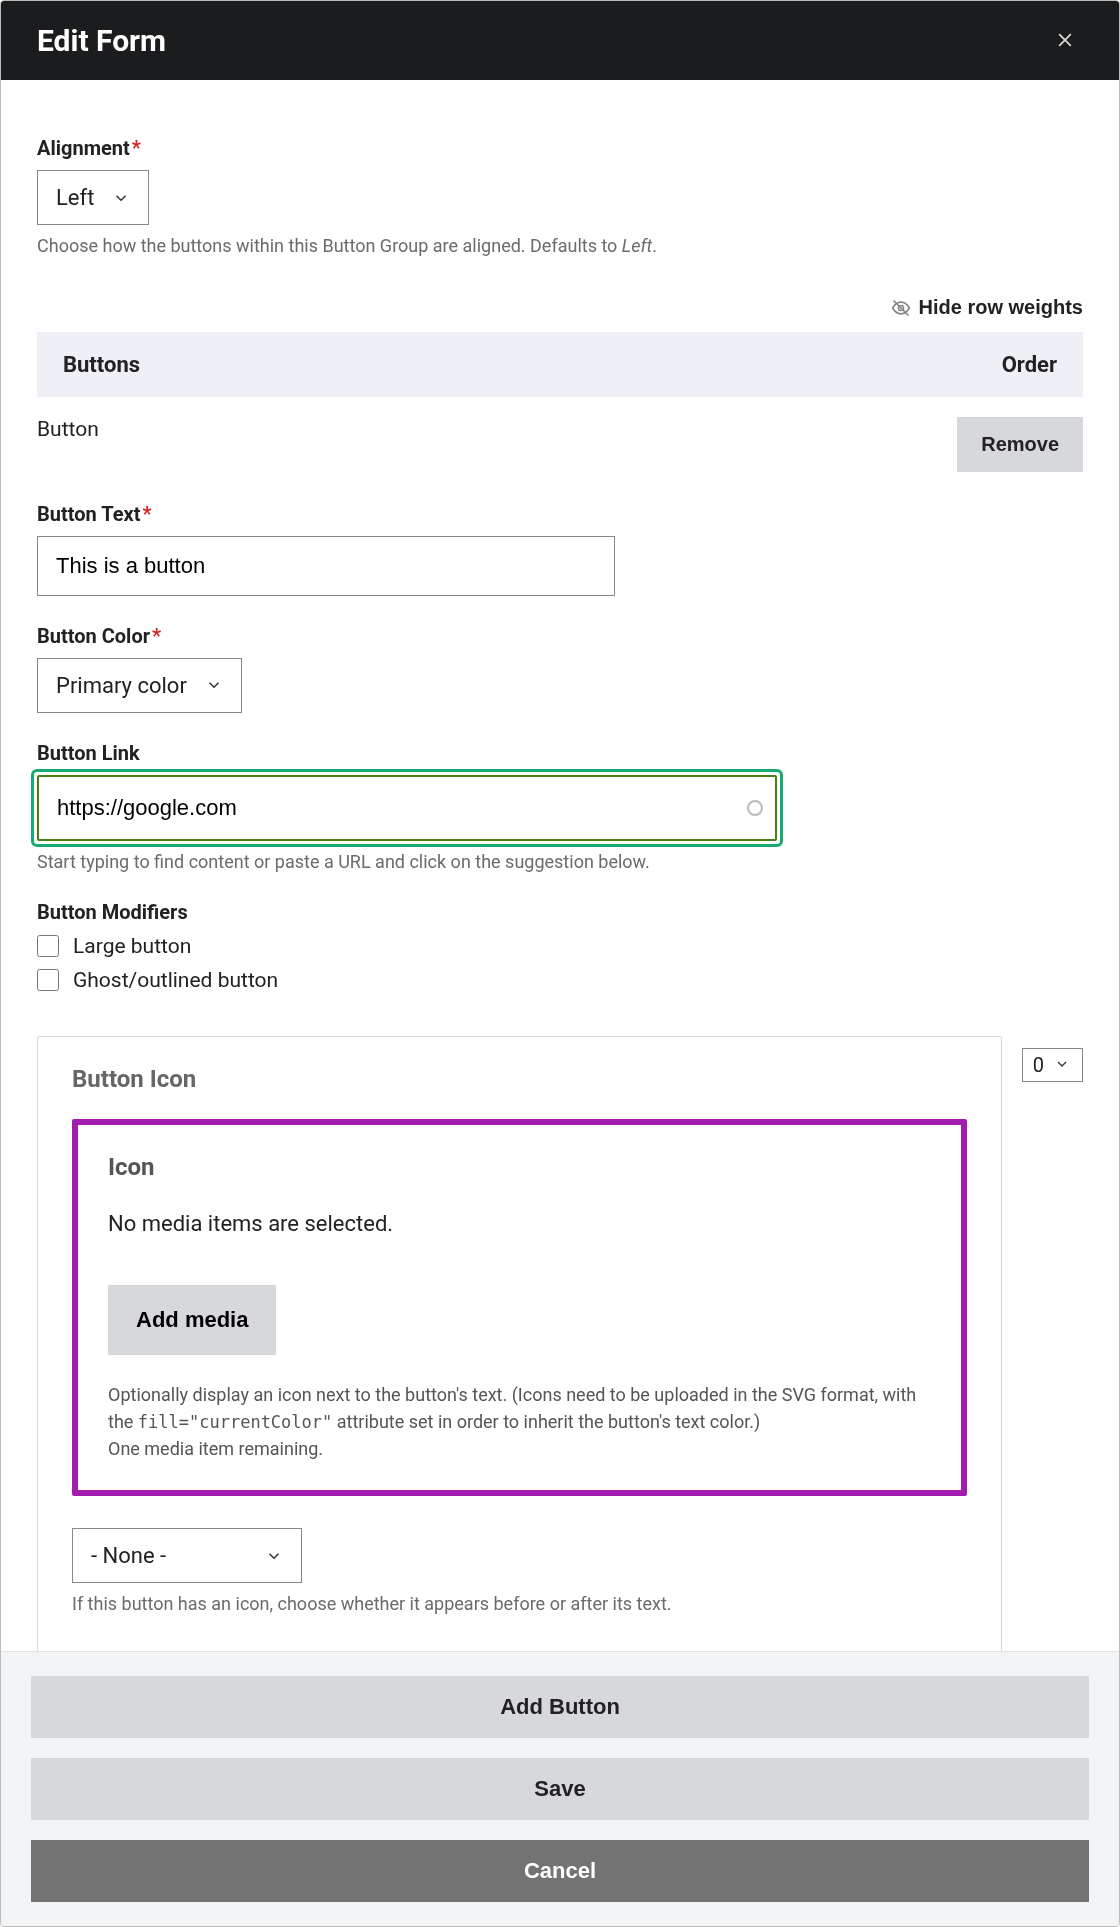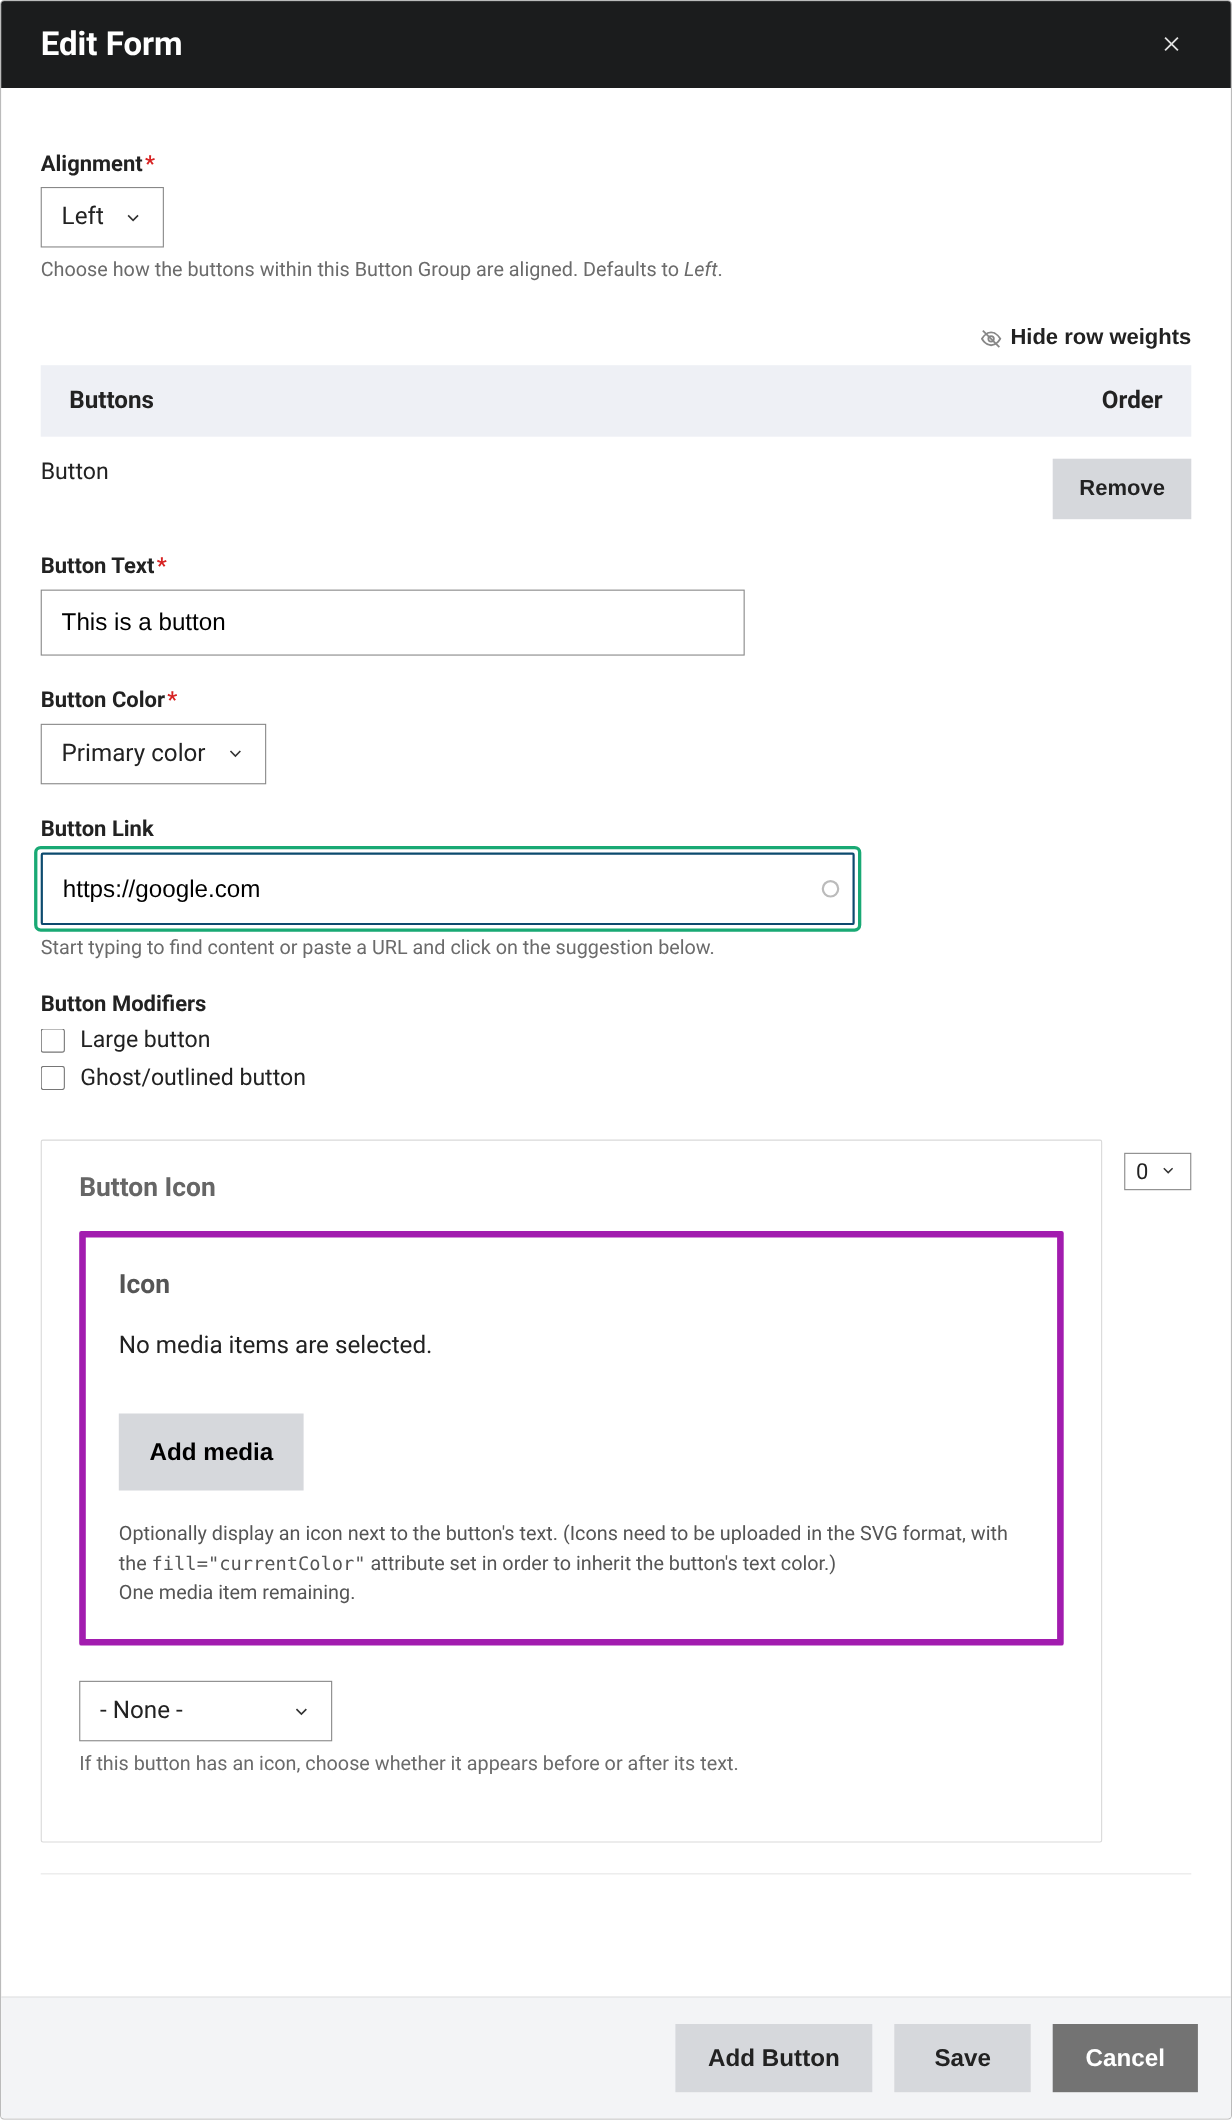--- a/index.html
+++ b/index.html
@@ -116,37 +116,37 @@
   background: #d6d8dc;
   border: none;
   padding: 16px 24px;
   font-size: 20px;
   font-weight: 700;
   color: #222;
   cursor: pointer;
 }
 
 .text-input {
-  width: 640px;
+  width: 578px;
   max-width: 100%;
   font-size: 22px;
   padding: 16px 18px;
   border: 1px solid #888;
   background: #fff;
 }
 .link-wrap {
   position: relative;
   width: 740px;
   max-width: 100%;
 }
 .link-input {
   width: 100%;
   font-size: 22px;
   padding: 18px 48px 18px 18px;
-  border: 2px solid #0c4a6e;
+  border: 2px solid #4d7c0f;
   border-radius: 2px;
   outline: none;
 }
 .link-focus-ring {
   position: absolute;
   inset: -6px;
   border: 3px solid #19a974;
   border-radius: 6px;
   pointer-events: none;
 }
@@ -235,20 +235,21 @@
 
 .icon-pos-field { margin-top: 32px; padding: 0 34px 4px 34px; }
 
 .modal-footer {
   background: #f3f4f6;
   border-top: 1px solid #e2e2e2;
   padding: 24px 30px;
   display: flex;
   justify-content: flex-end;
   gap: 20px;
+  flex-direction: column;
 }
 .btn {
   border: none;
   font-size: 22px;
   font-weight: 700;
   padding: 18px 30px;
   cursor: pointer;
 }
 .btn-gray { background: #d6d8dc; color: #222; }
 .btn-red { background: #737373; color: #fff; }

